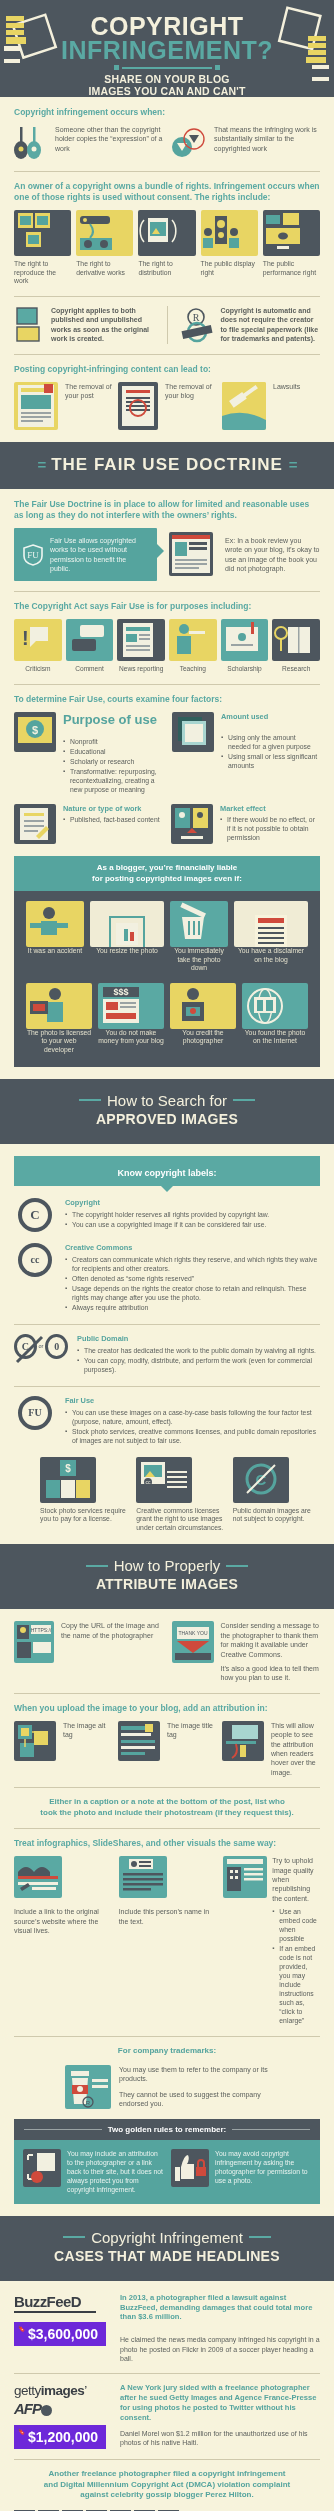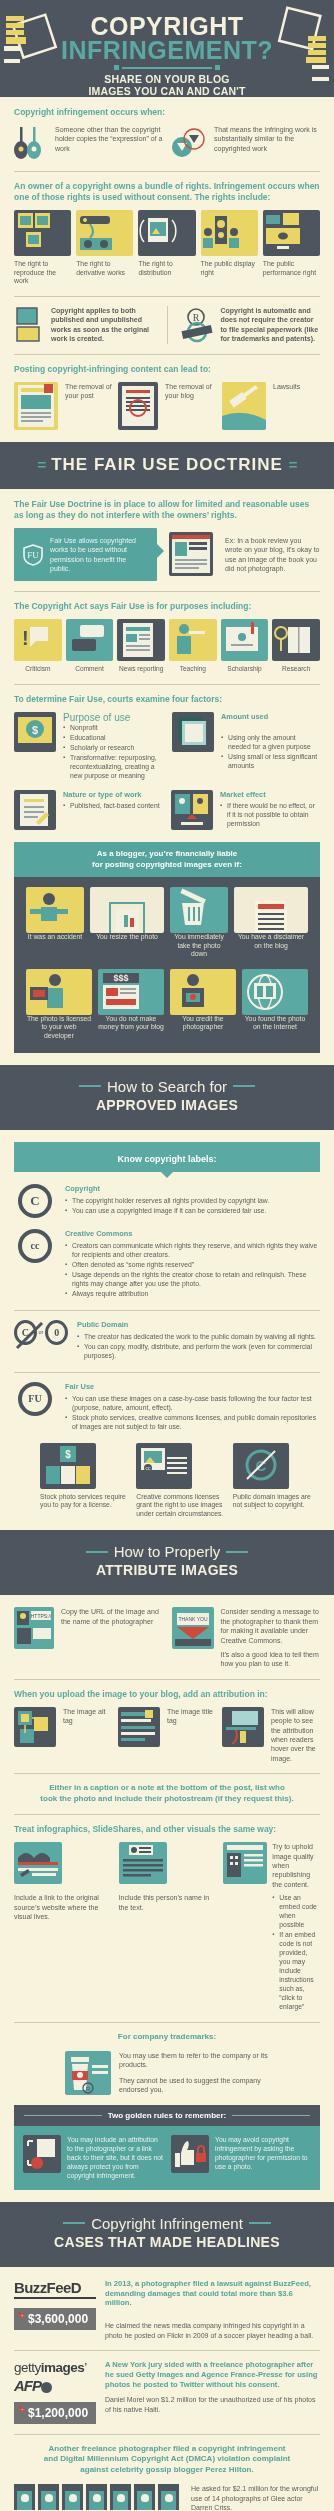--- a/index.html
+++ b/index.html
@@ -117,24 +117,24 @@
   .centertxt { text-align:center; color:#55a49e; font-size:8px; font-weight:bold; line-height:10.5px;}
 
   
   .golden-head { background:#4d565e; padding:6px 10px; display:flex; align-items:center; gap:6px;}
   .golden-head .ln { flex:1; height:1px; background:#9aa3a4;}
   .golden-head span { color:#fff; font-size:8px; font-weight:bold; white-space:nowrap;}
   .golden-body { background:#55a49e; padding:9px 9px 10px; display:flex; gap:8px;}
   .golden-body p { color:#eaf3ef; font-size:6.8px; line-height:9px;}
 
   
-  .case { display:flex; gap:9px; align-items:flex-start; }
+  .case { display:flex; gap:24px; align-items:flex-start; }
   .case .logo { width:82px; flex:none; }
   .case .lead { color:#55a49e; font-size:7.6px; font-weight:bold; line-height:9.8px;}
-  .pricetag { background:#737373; color:#fff; font-size:12px; font-weight:bold;
+  .pricetag { background:#6d28d9; color:#fff; font-size:14px; font-weight:bold;
      padding:4px 8px 4px 14px; display:inline-block; position:relative; }
   .pricetag:before { content:"🔖"; position:absolute; left:4px; top:3px; font-size:6px; }
   .buzz { font-size:15px; font-weight:bold; color:#3a3f45; letter-spacing:-.6px;
      border-bottom:2px solid #3a3f45; padding-bottom:1px; }
   .getty { font-size:13.5px; color:#3a3f45; letter-spacing:-.5px;}
   .getty b{font-weight:bold}
   .afp { font-size:15px; font-weight:bold; font-style:italic; color:#3a3f45; letter-spacing:-1px;}
 
   .portraits { display:flex; flex-wrap:wrap; gap:3px; width:168px;}
   .portrait { width:21px; height:26px; background:#4d565e; display:flex; align-items:flex-end; justify-content:center;}
@@ -480,21 +480,21 @@
     <div class="row" style="gap:10px;margin-bottom:9px;">
       <div class="col icoRow">
         <span class="tile dark" style="width:42px;height:40px">
           <svg width="42" height="40" viewBox="0 0 42 40">
               <rect x="4" y="5" width="34" height="26" fill="#e8d563"></rect>
               <circle cx="21" cy="17" r="9" fill="#55a49e"></circle>
               <text x="21" y="22" font-size="11" text-anchor="middle" fill="#f2f0e0" font-weight="bold">$</text>
             </svg>
         </span>
         <div>
-          <h4 style="color:#55a49e;font-size:10px;font-weight:normal;margin-bottom:0">Purpose of use</h4>
+          <h4 style="color:#55a49e;font-size:13px;font-weight:bold;margin-bottom:10px">Purpose of use</h4>
           <ul class="b">
             <li>Nonprofit</li>
             <li>Educational</li>
             <li>Scholarly or research</li>
             <li>Transformative: repurposing, recontextualizing, creating a new purpose or meaning</li>
           </ul>
         </div>
       </div>
       <div class="col icoRow">
         <span class="tile dark" style="width:42px;height:40px">

